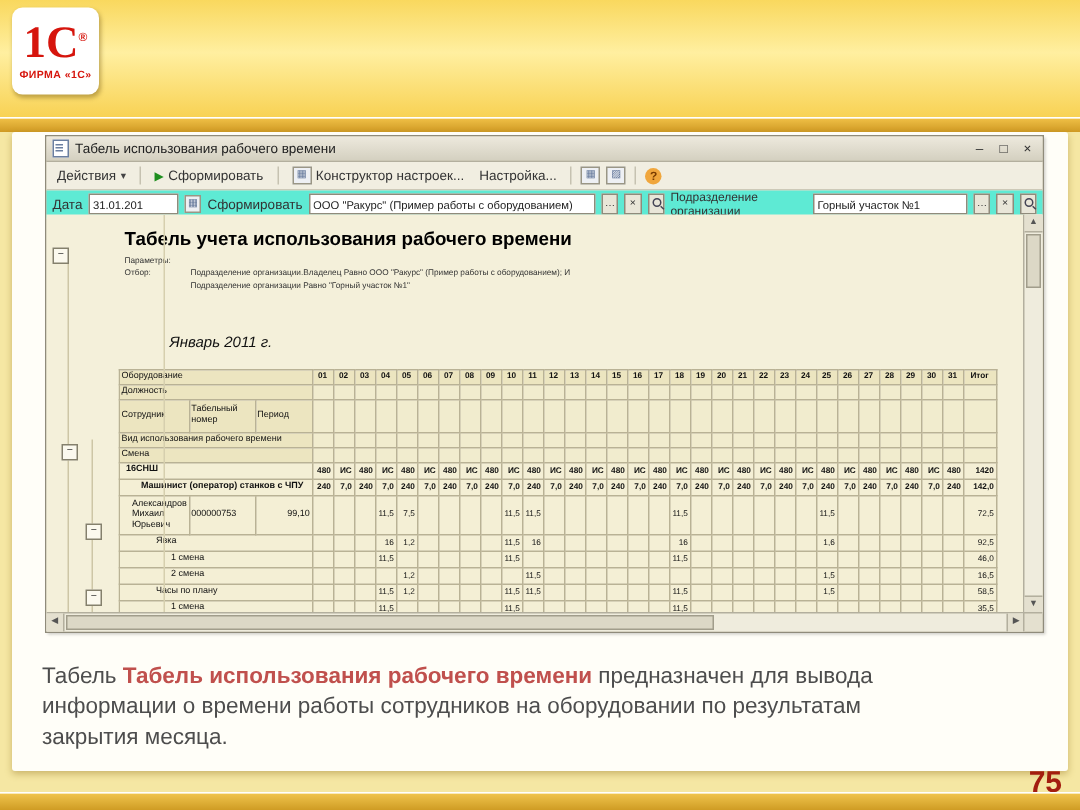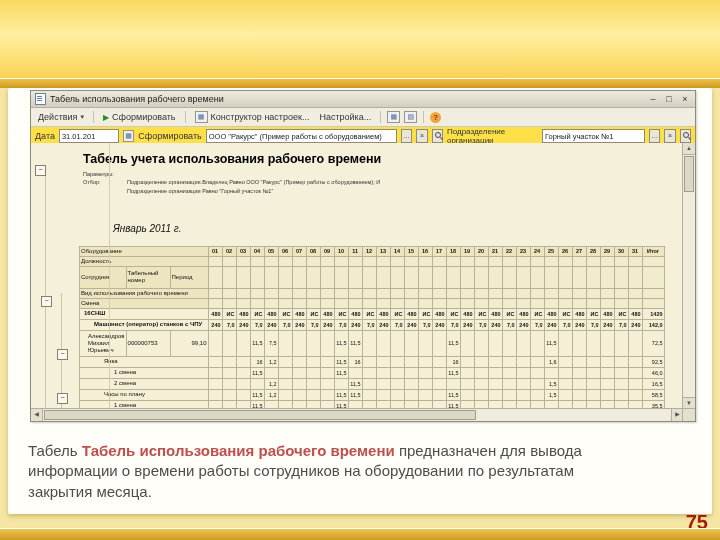--- a/index.html
+++ b/index.html
@@ -40,21 +40,21 @@
   .tb-sep{width:1px;height:12px;background:#c6c2b1;margin:0 2px;}
   .tb-item{display:flex;align-items:center;gap:3px;padding:1px 3px;border-radius:2px;}
   .caret{font-size:7px;color:#444;}
   .play{color:#1f8f1f;font-size:8px;}
   .mini-ic{width:11px;height:10px;border:1px solid #9a9685;background:#eef0f4;font-size:7px;
     line-height:9px;text-align:center;color:#5a6f94;}
   .help-ic{width:11px;height:11px;border-radius:50%;background:#f0a63c;color:#7a3c00;
     font-size:8px;font-weight:bold;line-height:11px;text-align:center;}
 
   .filterbar{height:18px;display:flex;align-items:center;gap:4px;padding:0 4px;
-    background:#fde047;border-bottom:1px solid #cdc9b8;font-size:9px;color:#333;}
+    background:#5eead4;border-bottom:1px solid #cdc9b8;font-size:9px;color:#333;}
   .fld{height:12px;border:1px solid #8f8b7b;background:#fff;font-size:7.5px;color:#222;
     padding:0 2px;font-family:"Liberation Sans",sans-serif;}
   .btn-sq{width:11px;height:12px;border:1px solid #8f8b7b;background:#e9e6d8;font-size:7px;
     line-height:11px;text-align:center;color:#333;}
   .mag{width:11px;height:12px;border:1px solid #8f8b7b;background:#e9e6d8;position:relative;}
   .mag::before{content:"";position:absolute;left:2px;top:2px;width:4px;height:4px;border:1px solid #445;border-radius:50%;}
   .mag::after{content:"";position:absolute;left:7px;top:8px;width:3px;height:1px;background:#445;transform:rotate(45deg);}
 
   
   .report{position:absolute;left:0;top:52px;right:0;bottom:12px;background:#f4f0da;overflow:hidden;}
@@ -105,20 +105,24 @@
   .page-number{position:absolute;right:12px;bottom:6px;font-size:20px;font-weight:bold;color:#a31d0f;}
   .bottom-band{position:absolute;left:0;bottom:0;width:720px;height:11px;
     border-top:1px solid #fff;background:linear-gradient(180deg,#f0c44d,#cf9c24);}
 </style>
 </head>
 <body>
 
 <div class="slide">
 
   <div class="top-band"></div>
+  <div class="logo-card">
+    <div class="logo-brand"><span>1С</span><span class="logo-reg">®</span></div>
+    <div class="logo-caption">ФИРМА «1С»</div>
+  </div>
   <div class="gold-strip"></div>
 
   <div class="content-card">
 
     <div class="app-window">
       <div class="titlebar">
         <span class="win-icon"></span>
         <span class="t-text">Табель использования рабочего времени</span>
         <span class="win-btn">–</span>
         <span class="win-btn">□</span>

